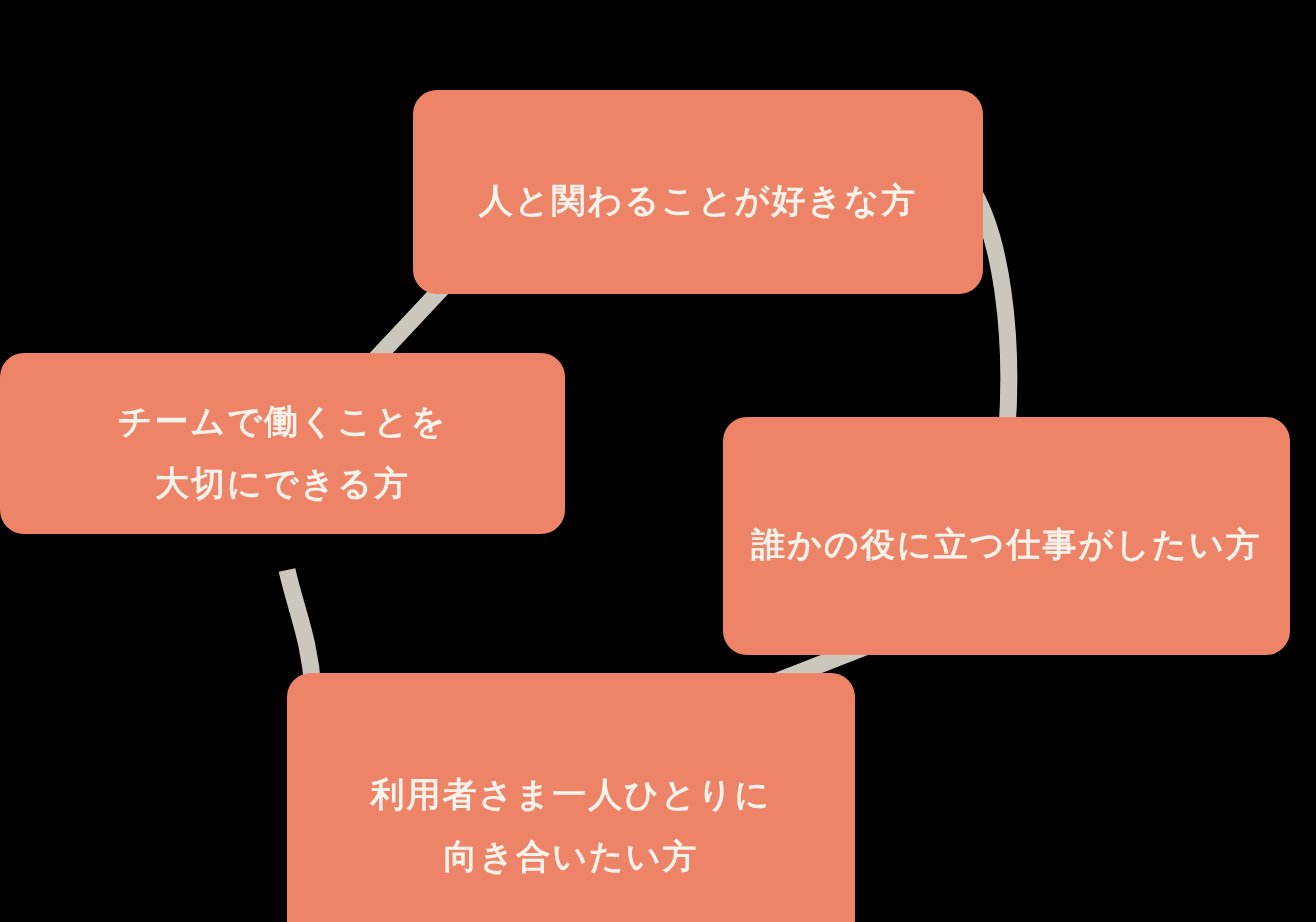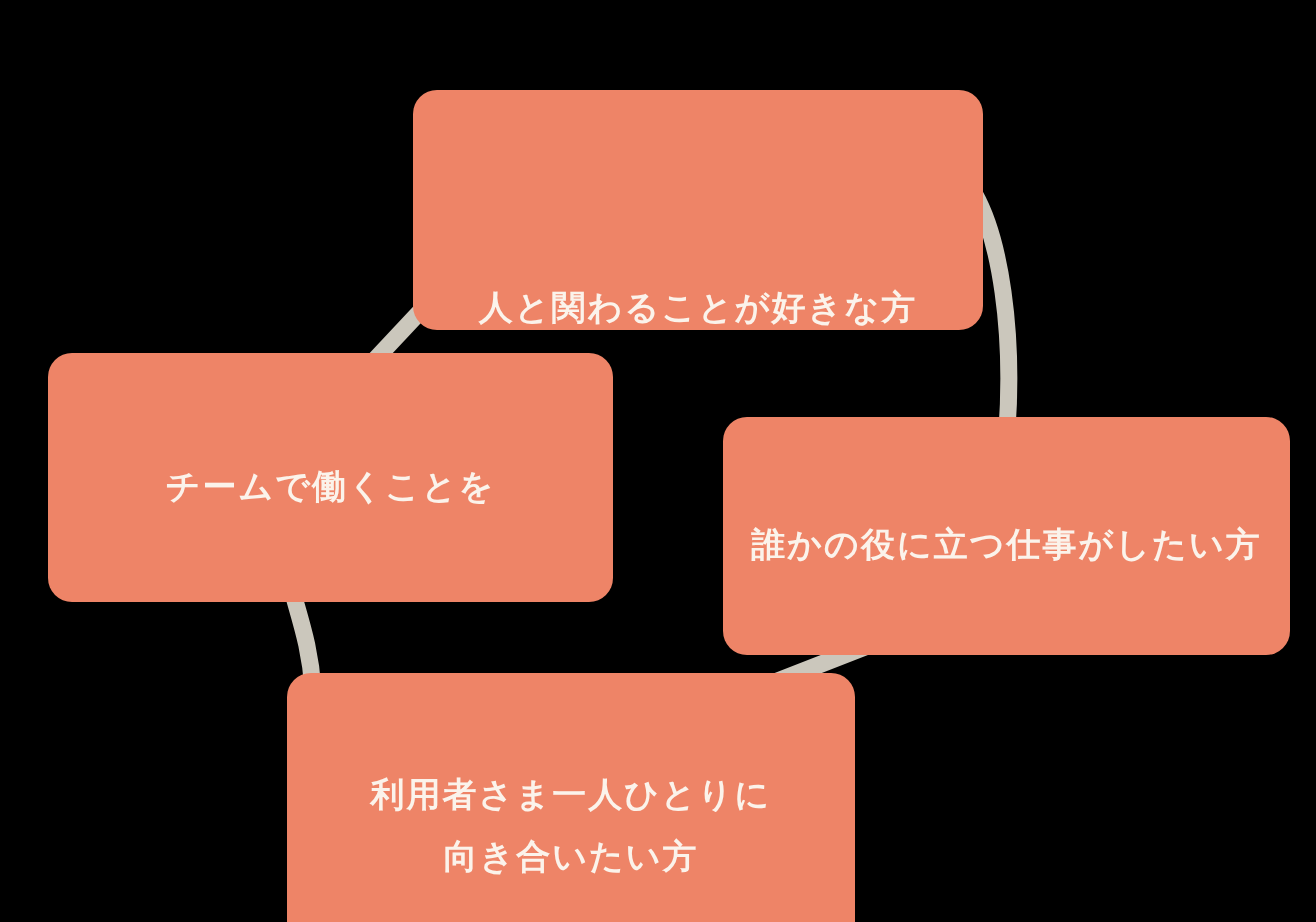--- a/index.html
+++ b/index.html
@@ -45,24 +45,24 @@
   }
   .node-label {
     color: var(--node-text);
     font-size: 34px;
     font-weight: 600;
     letter-spacing: 2px;
     line-height: 62px;
     transform: translateY(8px);
     white-space: nowrap;
   }
-  .node-top    { left: 413px; top:  90px; width: 570px; height: 240px; justify-content: flex-end; }
+  .node-top    { left: 413px; top:  90px; width: 570px; height: 204px; }
   .node-right  { left: 723px; top: 417px; width: 567px; height: 238px; }
   .node-bottom { left: 287px; top: 673px; width: 568px; height: 288px; }
-  .node-left   { left:   0px; top: 353px; width: 565px; height: 249px; margin-left: 48px; }
+  .node-left   { left:   0px; top: 353px; width: 565px; height: 181px; }
 </style>
 </head>
 <body>
 
 <div class="canvas">
 
   <svg class="ring-svg" viewBox="0 0 1316 922" aria-hidden="true">
     <path d="M 445 285 L 370 365"></path>
     <path d="M 975 195 C 1000 240 1014 330 1007 430"></path>
     <path d="M 870 645 L 770 684"></path>
@@ -84,16 +84,17 @@
   <div class="node node-bottom">
     <div class="node-label">
       <div>利用者さま一人ひとりに</div>
       <div>向き合いたい方</div>
     </div>
   </div>
 
   <div class="node node-left">
     <div class="node-label">
       <div>チームで働くことを</div>
+      <div>大切にできる方</div>
     </div>
   </div>
 
 </div>
 
 </body></html>

